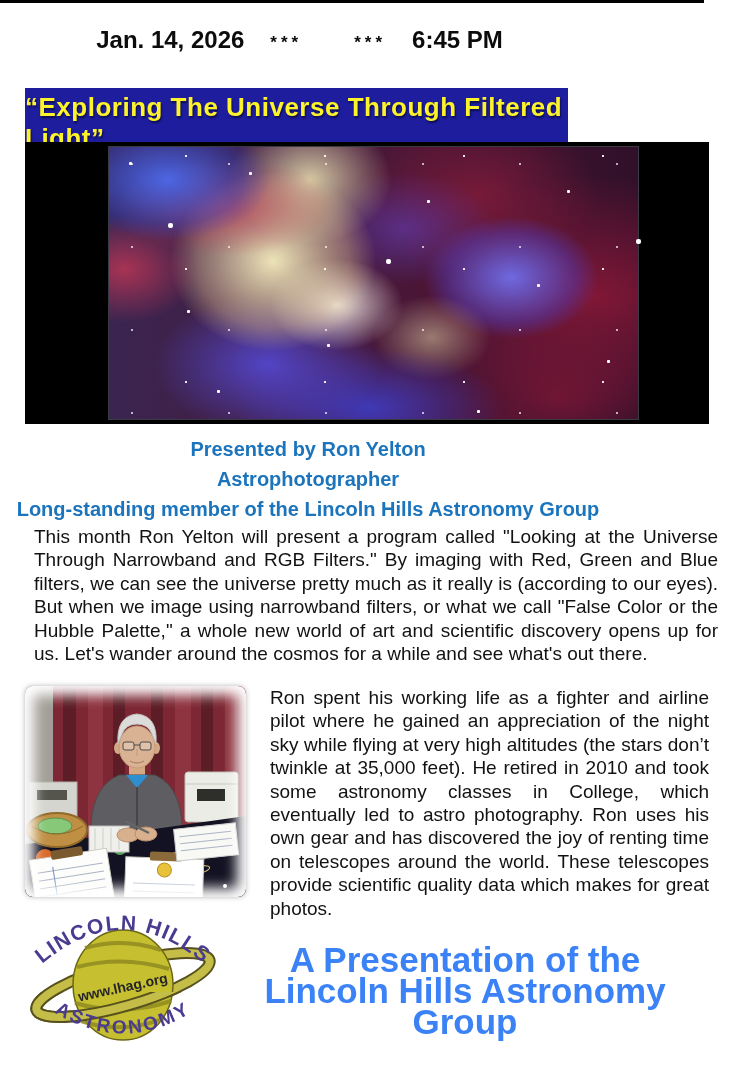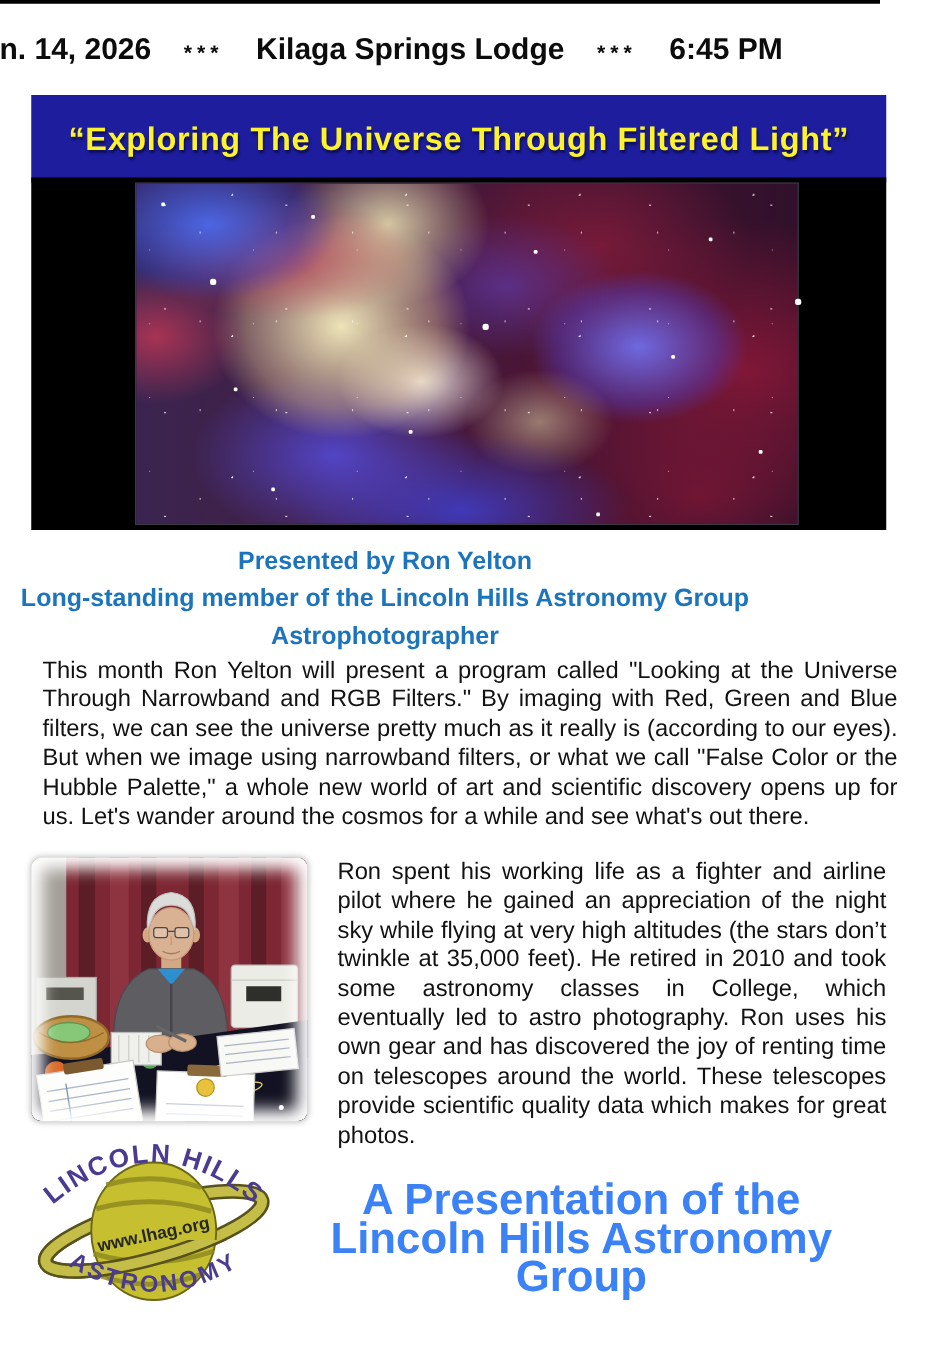--- a/index.html
+++ b/index.html
@@ -10,21 +10,21 @@
   .top-rule{position:absolute;left:0;top:0;width:704px;height:3px;background:#000;}
   
   .header{
     position:absolute;left:0;top:26px;width:599px;
     display:flex;justify-content:center;align-items:center;
     font-size:24px;font-weight:bold;color:#0c0c0c;white-space:nowrap;
   }
   .hsep{font-size:17px;letter-spacing:4px;position:relative;top:3px;margin:0 26px;}
   
   .banner{
-    position:absolute;left:25px;top:76px;width:684px;height:70px;
+    position:absolute;left:25px;top:88px;width:543px;height:70px;
     background:var(--banner-bg,#1d1d9e);
     display:flex;align-items:center;justify-content:center;
   }
   .banner span{
     color:var(--banner-fg,#fdf32b);font-size:26px;font-weight:bold;
     text-shadow:1px 2px 2px rgba(0,0,20,.55);letter-spacing:.5px;
   }
   
   .hero{position:absolute;left:25px;top:142px;width:684px;height:282px;background:#000;}
   .nebula{
@@ -93,39 +93,38 @@
 </head>
 <body>
 
 <div class="page">
 
   <div class="top-rule"></div>
 
   <div class="header">
     <span>Jan. 14, 2026</span>
     <span class="hsep">***</span>
-    <span>Kilaga Springs Lodge</span>
     <span class="hsep">***</span>
     <span>6:45 PM</span>
   </div>
 
   <div class="banner">
     <span>“Exploring The Universe Through Filtered Light”</span>
   </div>
 
   <div class="hero">
     <div class="nebula">
       <div class="bright-stars"></div>
     </div>
   </div>
 
   <div class="presenter">
     <div>Presented by Ron Yelton</div>
+    <div>Astrophotographer</div>
     <div>Long-standing member of the Lincoln Hills Astronomy Group</div>
-    <div>Astrophotographer</div>
   </div>
 
   <p class="intro">This month Ron Yelton will present a program called "Looking at the Universe Through Narrowband and RGB Filters." By imaging with Red, Green and Blue filters, we can see the universe pretty much as it really is (according to our eyes). But when we image using narrowband filters, or what we call "False Color or the Hubble Palette," a whole new world of art and scientific discovery opens up for us. Let's wander around the cosmos for a while and see what's out there.</p>
 
   <div class="bio-row">
     <div class="photo">
       <svg viewBox="0 0 221 211" width="221" height="211">
 
         <rect x="0" y="0" width="30" height="160" fill="#a39f98"></rect>
 

